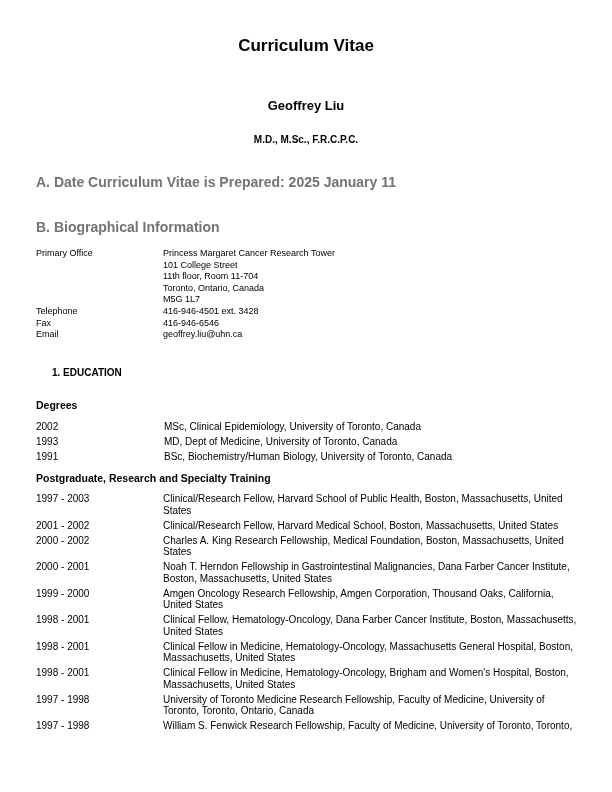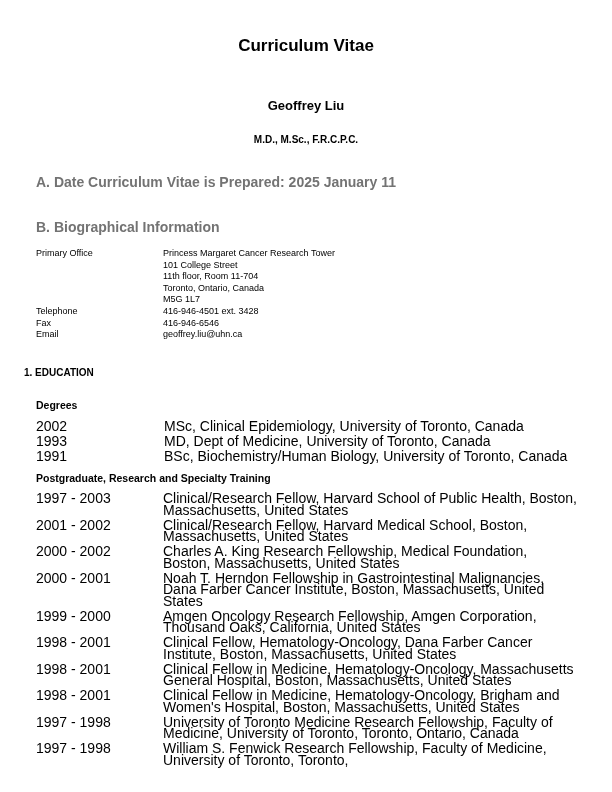--- a/index.html
+++ b/index.html
@@ -11,25 +11,25 @@
   .name { position: absolute; top: 98px; left: 0; width: 612px; text-align: center;
           font-size: 13px; font-weight: bold; }
   .creds { position: absolute; top: 114px; left: 0; width: 612px; text-align: center;
            font-size: 10px; font-weight: bold; margin-top: 20px; }
   .sec-blue { position: absolute; left: 36px; font-size: 14px; font-weight: bold; color: #737373; }
   .secA { top: 174px; }
   .secB { top: 219px; text-align: right; }
   .bio { position: absolute; left: 36px; top: 248px; font-size: 9px; line-height: 11.6px; }
   .bio-row { display: flex; }
   .bio-label { width: 127px; }
-  .h1 { position: absolute; left: 24px; top: 367px; font-size: 10px; font-weight: bold; }
+  .h1 { position: absolute; left: 52px; top: 367px; font-size: 10px; font-weight: bold; }
   .h2 { position: absolute; left: 36px; font-size: 10.5px; font-weight: bold; }
   .deg-h { top: 399px; }
   .pg-h { top: 472px; }
-  .list { position: absolute; left: 36px; font-size: 14px; line-height: 11.5px; }
+  .list { position: absolute; left: 36px; font-size: 10px; line-height: 11.5px; }
   .deg-list { top: 421px; }
   .deg-list .row { display: flex; height: 15px; }
   .deg-list .yr { width: 128px; }
   .pg-list { top: 493px; }
   .pg-list .row { display: flex; margin-bottom: 3.5px; }
   .pg-list .yr { width: 127px; flex-shrink: 0; }
   .pg-list .desc { width: 415px; }
 </style>
 </head>
 <body>

